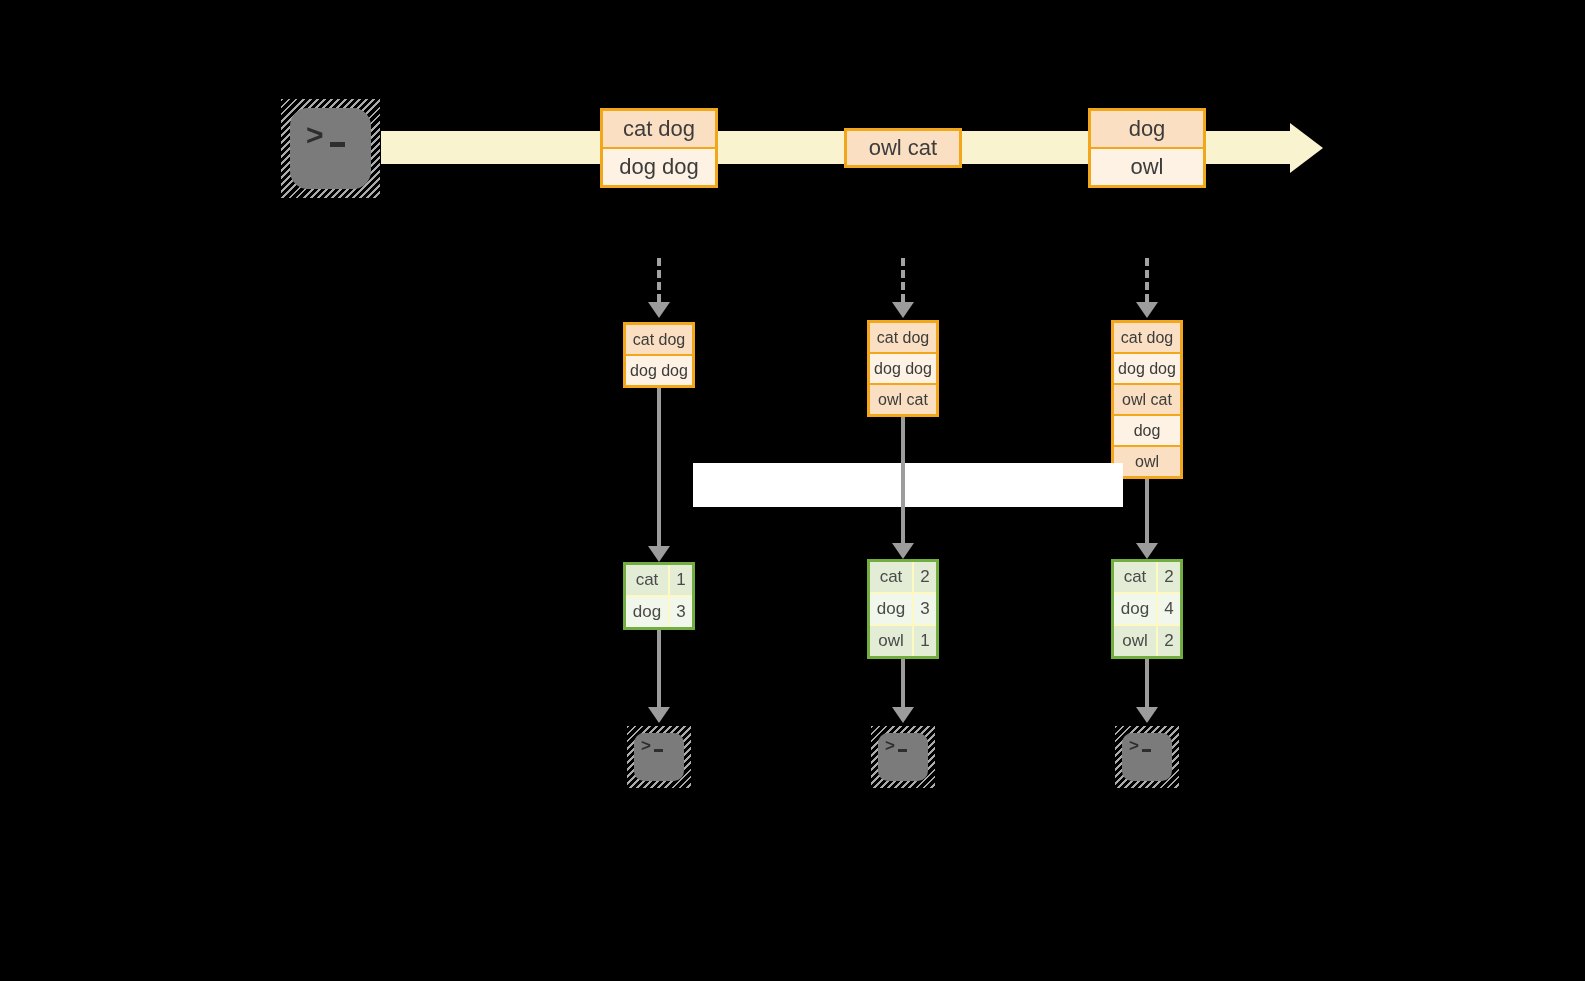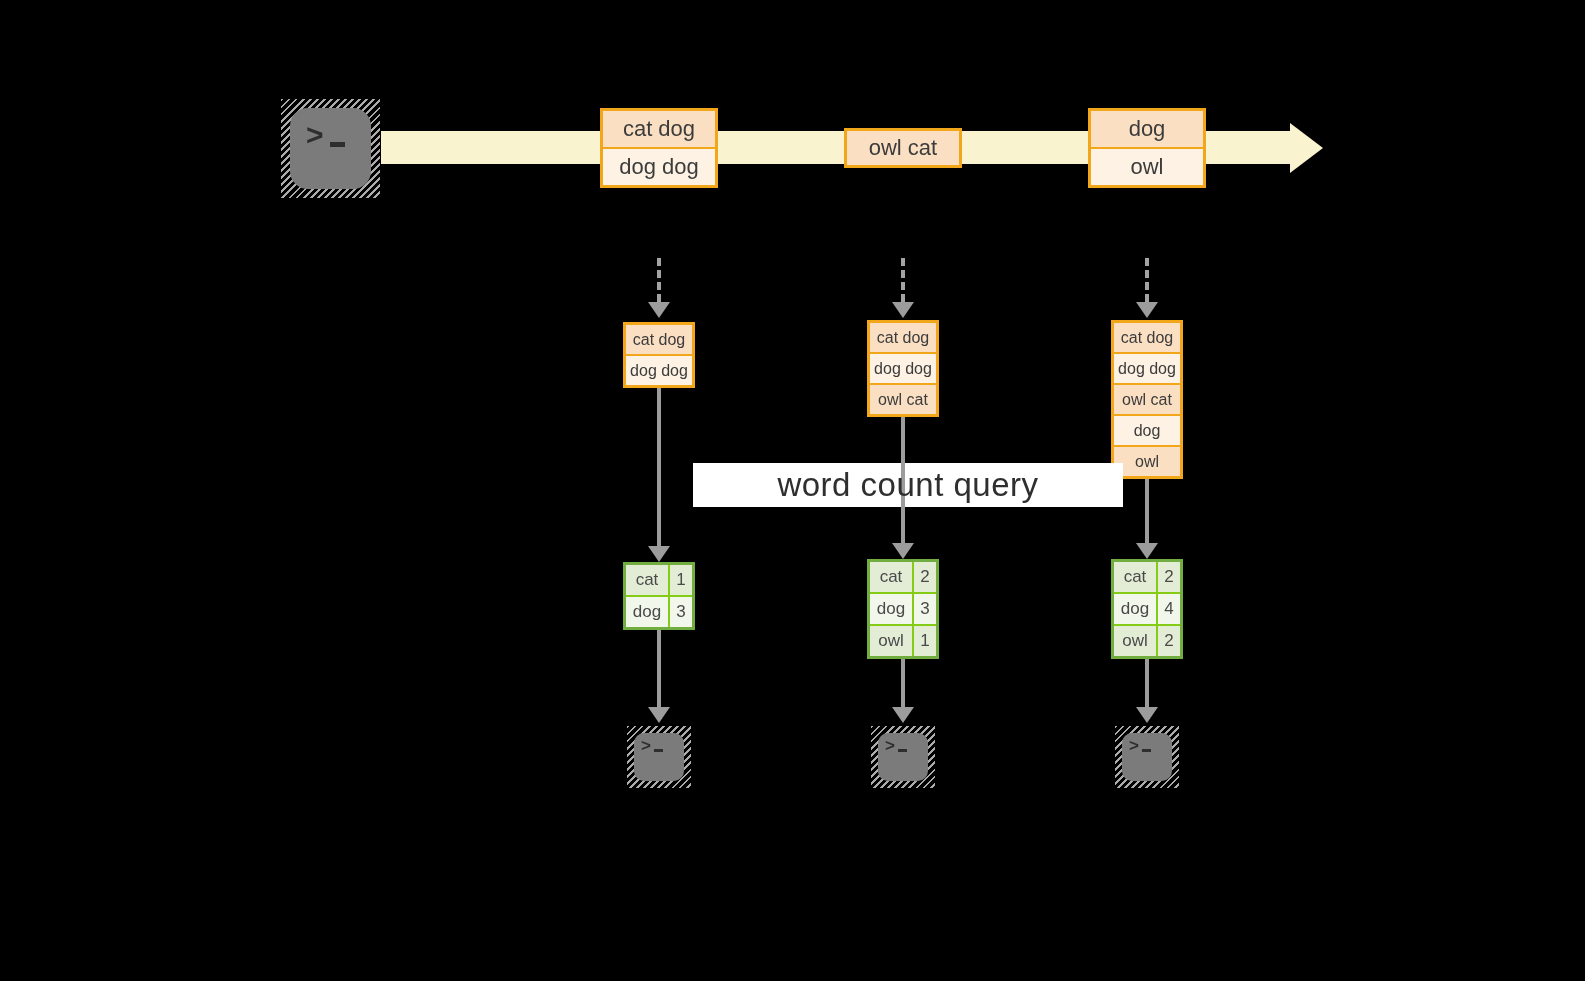--- a/index.html
+++ b/index.html
@@ -31,21 +31,21 @@
   
   .obox { position:absolute; display:grid; gap:2px; background:#F2A71B; border:3px solid #F2A71B; z-index:2; }
   .ocell { display:flex; align-items:center; justify-content:center; color:#3C3C3C; }
   .ocell.dark  { background:#FADFC2; }
   .ocell.light { background:#FDF2E3; }
   .stream-box .ocell { width:112px; height:36px; font-size:22px; }
   .stream-box-single .ocell { width:112px; height:34px; font-size:22px; }
   .batch-box .ocell { width:66px; height:29px; font-size:16px; }
   
   .gtable { position:absolute; display:grid; grid-template-columns:42px 22px; gap:2px;
-            background:#84cc16; border:3px solid #71AD3F; z-index:2; }
+            background:#fef9c3; border:3px solid #71AD3F; z-index:2; }
   .gcell { height:30px; display:flex; align-items:center; justify-content:center;
            font-size:17px; color:#4A4A4A; }
   .gcell.dark  { background:#E3EDD6; }
   .gcell.light { background:#F2F7EB; }
   
   .vline  { position:absolute; width:4px; background:#9C9C9C; z-index:3; }
   .vdash  { position:absolute; width:0; border-left:4px dashed #A3A3A3; z-index:3; }
   .ah-down { position:absolute; width:0; height:0; border-left:11px solid transparent;
              border-right:11px solid transparent; border-top:16px solid #9C9C9C; z-index:3; }
   
@@ -101,21 +101,20 @@
   </div>
   <div class="obox batch-box" style="left:1111px; top:320px;">
     <div class="ocell dark">cat dog</div>
     <div class="ocell light">dog dog</div>
     <div class="ocell dark">owl cat</div>
     <div class="ocell light">dog</div>
     <div class="ocell dark">owl</div>
   </div>
 
   <div class="query-box"></div>
-  <div class="query-label">word count query</div>
 
   <div class="vline" style="left:657px; top:388px; height:158px;"></div>
   <div class="ah-down" style="left:648px; top:546px;"></div>
   <div class="vline" style="left:901px; top:417px; height:126px;"></div>
   <div class="ah-down" style="left:892px; top:543px;"></div>
   <div class="vline" style="left:1145px; top:479px; height:64px;"></div>
   <div class="ah-down" style="left:1136px; top:543px;"></div>
 
   <div class="gtable" style="left:623px; top:562px;">
     <div class="gcell dark">cat</div>

